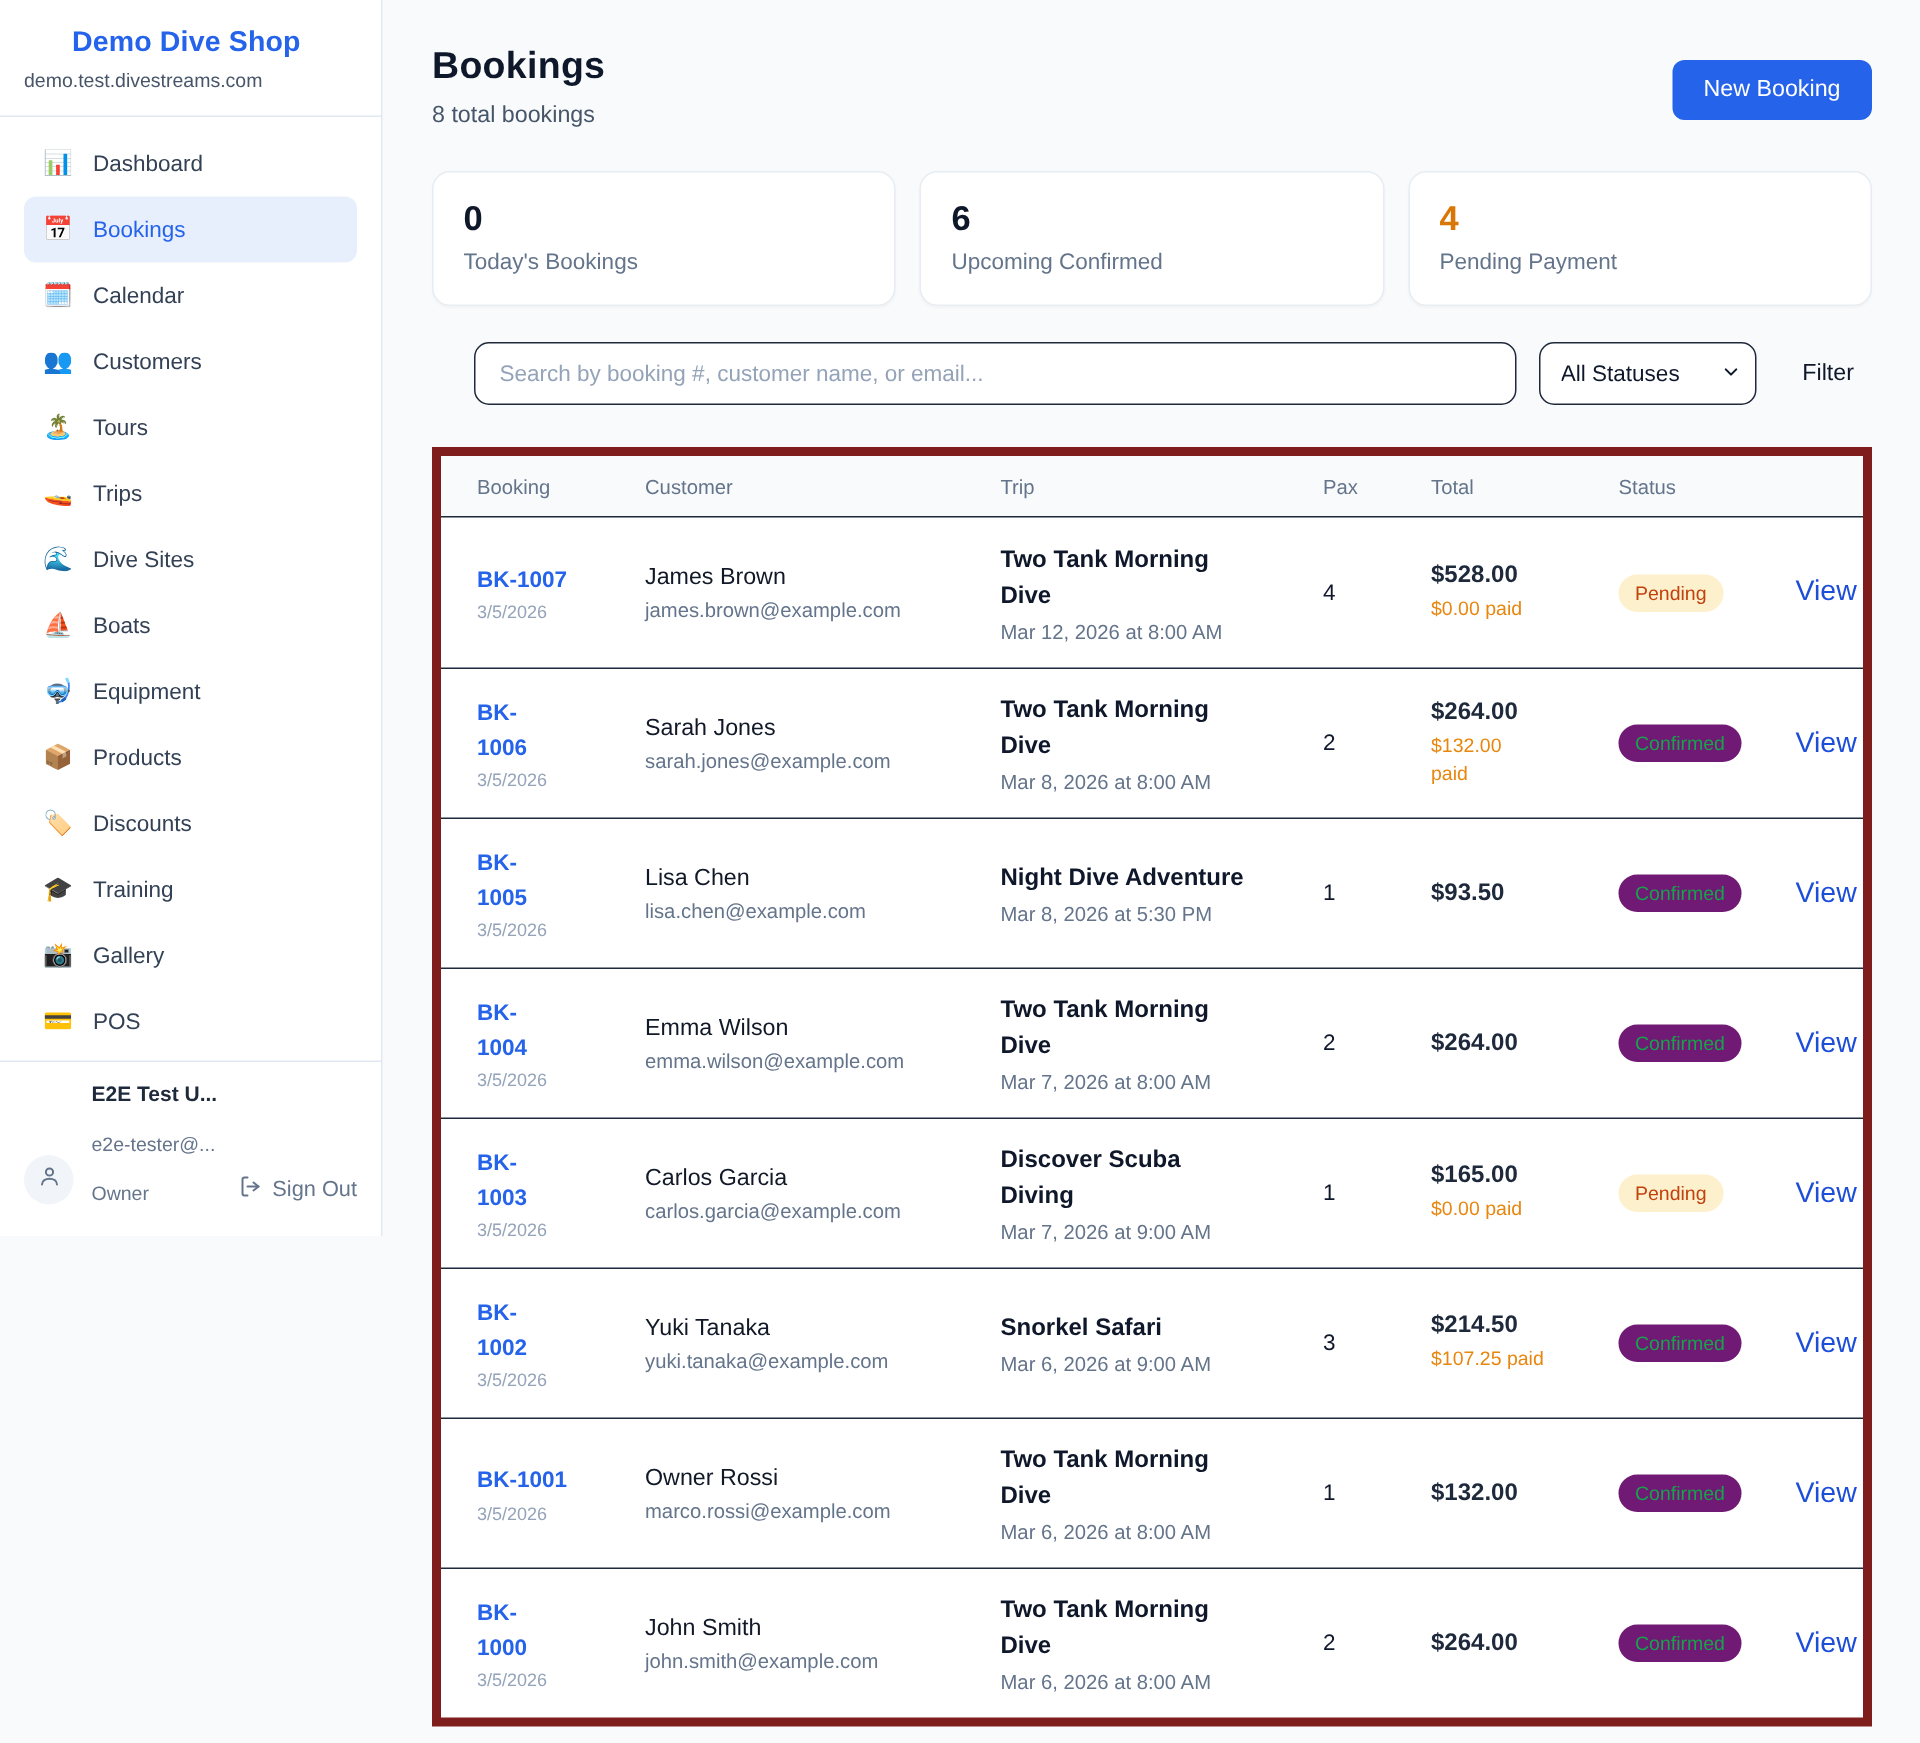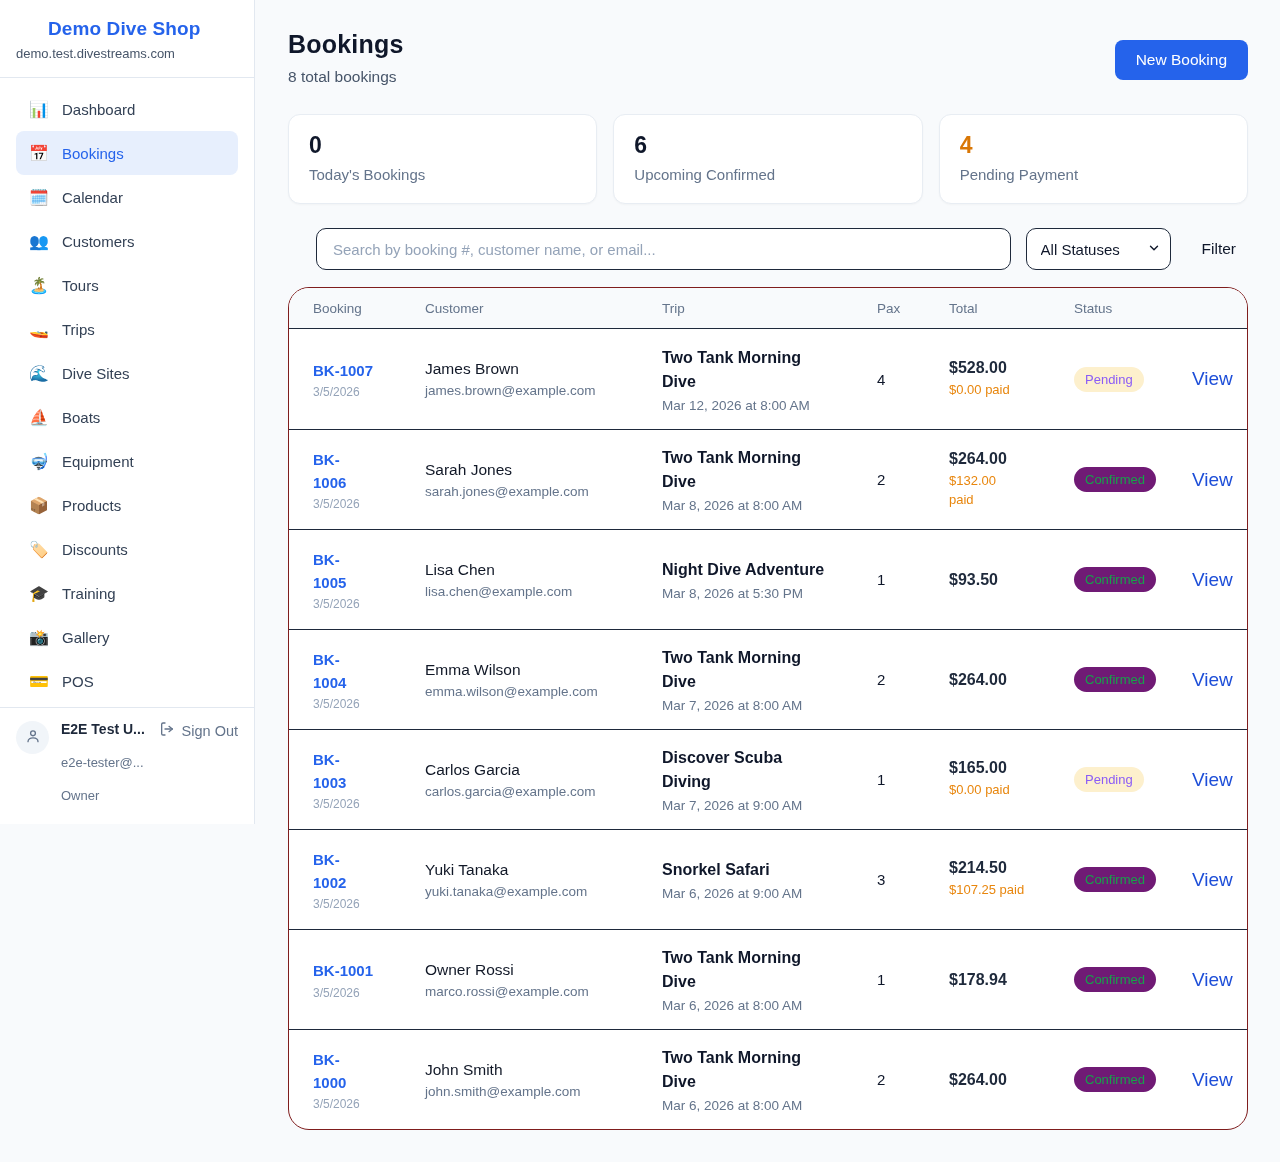--- a/index.html
+++ b/index.html
@@ -24,21 +24,21 @@
   .nav { padding: 9px 16px 2px 16px; }
   .nav-item {
     display: flex; align-items: center; gap: 13px;
     height: 44px; padding: 0 13px; border-radius: 8px;
     font-size: 15px; color: #334155; cursor: pointer;
   }
   .nav-item .nav-icon { width: 20px; font-size: 16px; text-align: center; flex: 0 0 20px; }
   .nav-item.active { background: #e7effd; color: #2563eb; font-weight: 500; }
   .sidebar-footer {
     margin-top: 2px; border-top: 1px solid #e2e8f0;
-    padding: 13px 16px; display: flex; align-items: flex-start; gap: 12px;
+    padding: 13px 16px; display: flex; align-items: flex-end; gap: 12px;
   }
   .avatar {
     width: 33px; height: 33px; border-radius: 50%;
     background: #f1f5f9; color: #64748b;
     display: flex; align-items: center; justify-content: center; flex: 0 0 33px;
   }
   .user-info { min-width: 0; width: 106px; }
   .user-name { font-size: 14px; font-weight: bold; color: #1e293b; white-space: nowrap; }
   .user-email, .user-role { font-size: 13px; color: #64748b; margin-top: 18px; white-space: nowrap; }
   .signout {
@@ -84,22 +84,22 @@
   }
   .select-chevron { position: absolute; right: 10px; top: 13px; pointer-events: none; color: #0f172a; }
   .filter-btn {
     background: none; border: none; font-family: inherit;
     font-size: 15.5px; font-weight: 500; color: #0f172a;
     margin: 0 12px 0 31px; cursor: pointer;
   }
 
   
   .table-card {
-    margin-top: 17px; background: #ffffff;
-    border: 1px solid #7f1d1d; border-radius: 21px;
+    margin-top: 28px; background: #ffffff;
+    border: 6px solid #7f1d1d; border-radius: 0;
     overflow: hidden;
   }
   .t-grid {
     display: grid;
     grid-template-columns: 112px 237px 215px 72px 125px 118px auto;
     padding: 0 24px; align-items: center;
   }
   .t-head {
     background: #f8fafc; height: 41px;
     border-bottom: 1px solid #1e293b;
@@ -116,21 +116,21 @@
   .trip-name { color: #0f172a; font-size: 16px; font-weight: 600; line-height: 1.5; max-width: 166px; }
   .trip-time { color: #64748b; font-size: 13.5px; margin-top: 4px; }
   .pax-val { font-size: 15px; color: #0f172a; }
   .total-amount { font-size: 16px; font-weight: bold; color: #1e293b; }
   .total-paid { font-size: 13px; color: #e8860d; margin-top: 4px; line-height: 1.45; }
   .total-paid.narrow { max-width: 58px; }
   .badge {
     display: inline-block; padding: 5px 11px; border-radius: 999px;
     font-size: 13px; font-weight: 500;
   }
-  .badge.pending { background: #fdf0cd; color: #8b5cf6; }
+  .badge.pending { background: #fdf0cd; color: #c2410c; }
   .badge.confirmed { background: #701a75; color: #16a34a; }
   .view-link { color: #1d4ed8; font-size: 19px; font-weight: 500; cursor: pointer; }
 </style>
 </head>
 <body>
 
 <div class="app">
 
   <aside class="sidebar">
     <div class="brand">
@@ -430,21 +430,21 @@
     <div>
       <div class="cust-name">Owner Rossi</div>
       <div class="cust-email">marco.rossi@example.com</div>
     </div>
     <div>
       <div class="trip-name">Two Tank Morning Dive</div>
       <div class="trip-time">Mar 6, 2026 at 8:00 AM</div>
     </div>
     <div class="pax-val">1</div>
     <div>
-      <div class="total-amount">$178.94</div>
+      <div class="total-amount">$132.00</div>
 
     </div>
     <div>
       <span class="badge confirmed">Confirmed</span>
     </div>
     <div>
       <span class="view-link">View</span>
     </div>
   </div>
           <div class="t-grid t-row">

